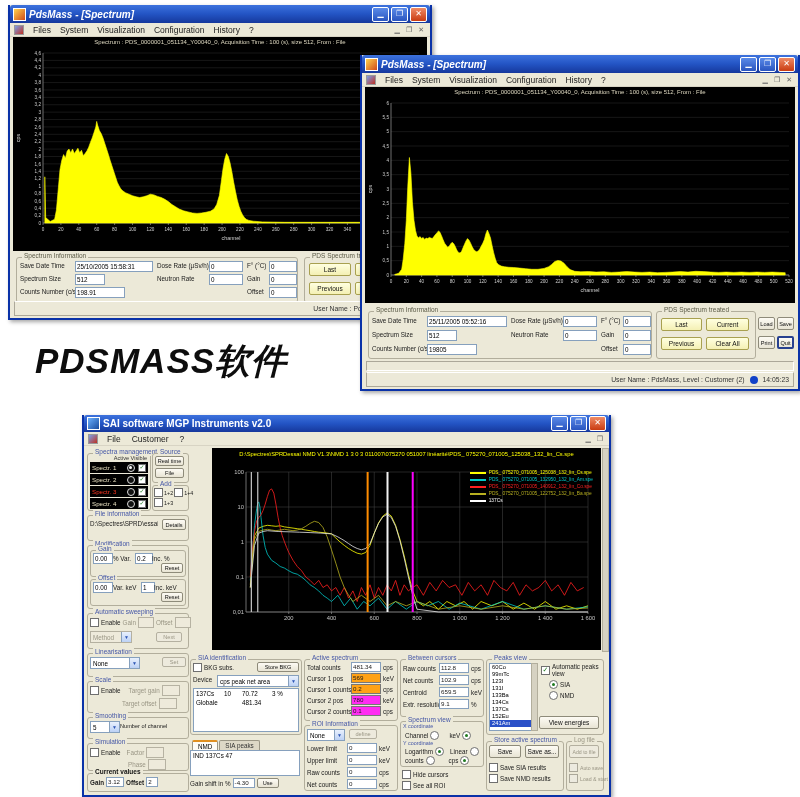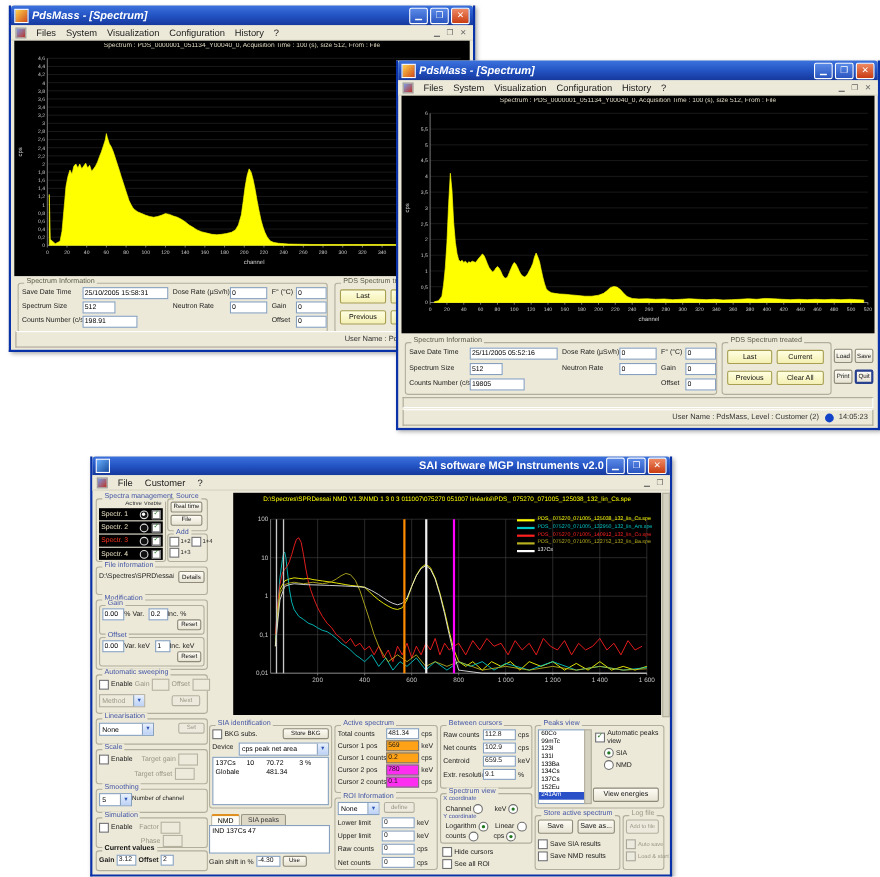--- a/index.html
+++ b/index.html
@@ -227,20 +227,21 @@
       <span class="btn y" style="position:absolute;left:4px;top:24px;width:42px;">Previous</span>
       <span class="btn y" style="position:absolute;left:50px;top:24px;width:44px;">Clear All</span>
     </div>
     <div class="sb sunk" style="left:4px;right:4px;top:299px;height:8px;"></div>
     <div class="sb" style="left:4px;right:4px;bottom:2px;">
       <span style="flex:1"></span>
       <span>User Name : PdsMass, Level : Cust</span>
     </div>
   </div>
 
+  <div class="caption" style="left:35px;top:338px;">PDSMASS软件</div>
 
   <div class="win" id="win2" style="left:360px;top:55px;width:436px;height:334px;z-index:2;">
     <div class="tb">
       <span class="tico"></span>
       <span class="ttxt">PdsMass - [Spectrum]</span>
       <span class="tbtn">▁</span>
       <span class="tbtn">❐</span>
       <span class="tbtn close">✕</span>
     </div>
     <div class="mb">
@@ -397,21 +398,21 @@
       <span style="flex:1"></span>
       <span>User Name : PdsMass, Level : Customer (2)</span>
       <span style="width:8px;height:8px;border-radius:50%;background:#1242c8;display:inline-block;"></span>
       <span>14:05:23</span>
     </div>
   </div>
 
   <div class="win" id="win3" style="left:82px;top:415px;width:525px;height:380px;z-index:3;">
     <div class="tb" style="height:17px;">
       <span class="tico" style="background:linear-gradient(135deg,#6ab0ff,#184a9c);"></span>
-      <span class="ttxt" style="font-style:normal;text-align:right;">SAI software MGP Instruments v2.0</span>
+      <span class="ttxt" style="font-style:normal;">SAI software MGP Instruments v2.0</span>
       <span class="tbtn">▁</span>
       <span class="tbtn">❐</span>
       <span class="tbtn close">✕</span>
     </div>
     <div class="mb">
       <span class="mico"></span>
       <span style="display:flex;gap:11px;">
           <span class="mi">File</span>
           <span class="mi">Customer</span>
           <span class="mi">?</span>

